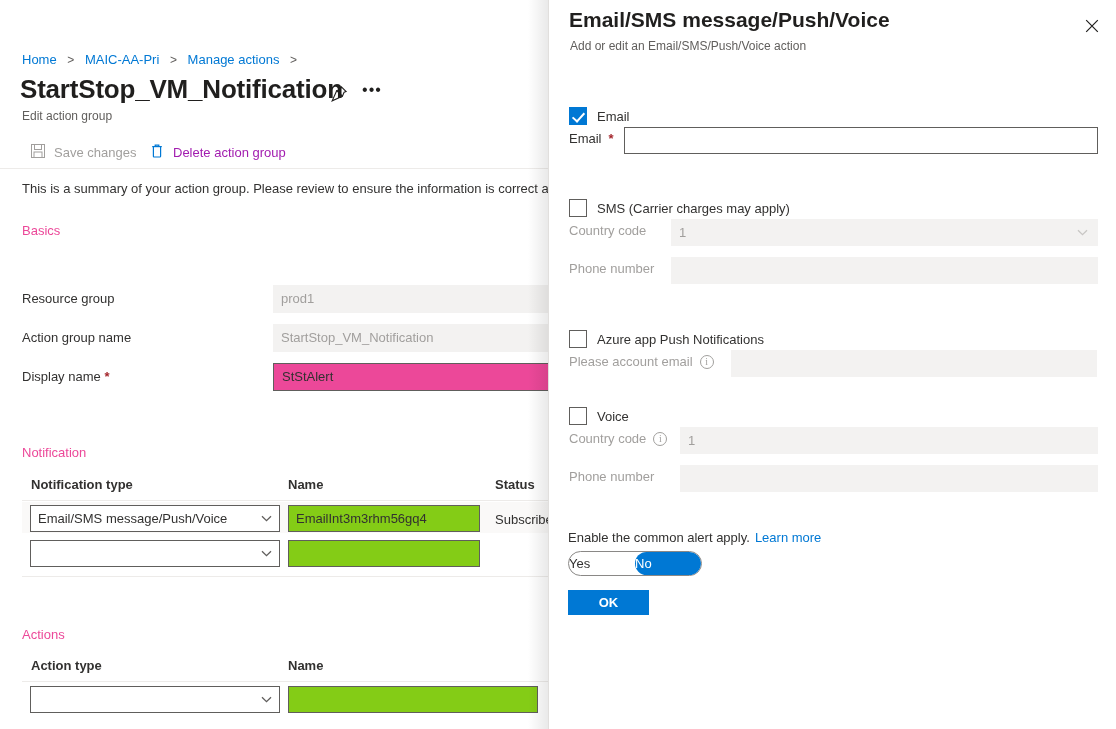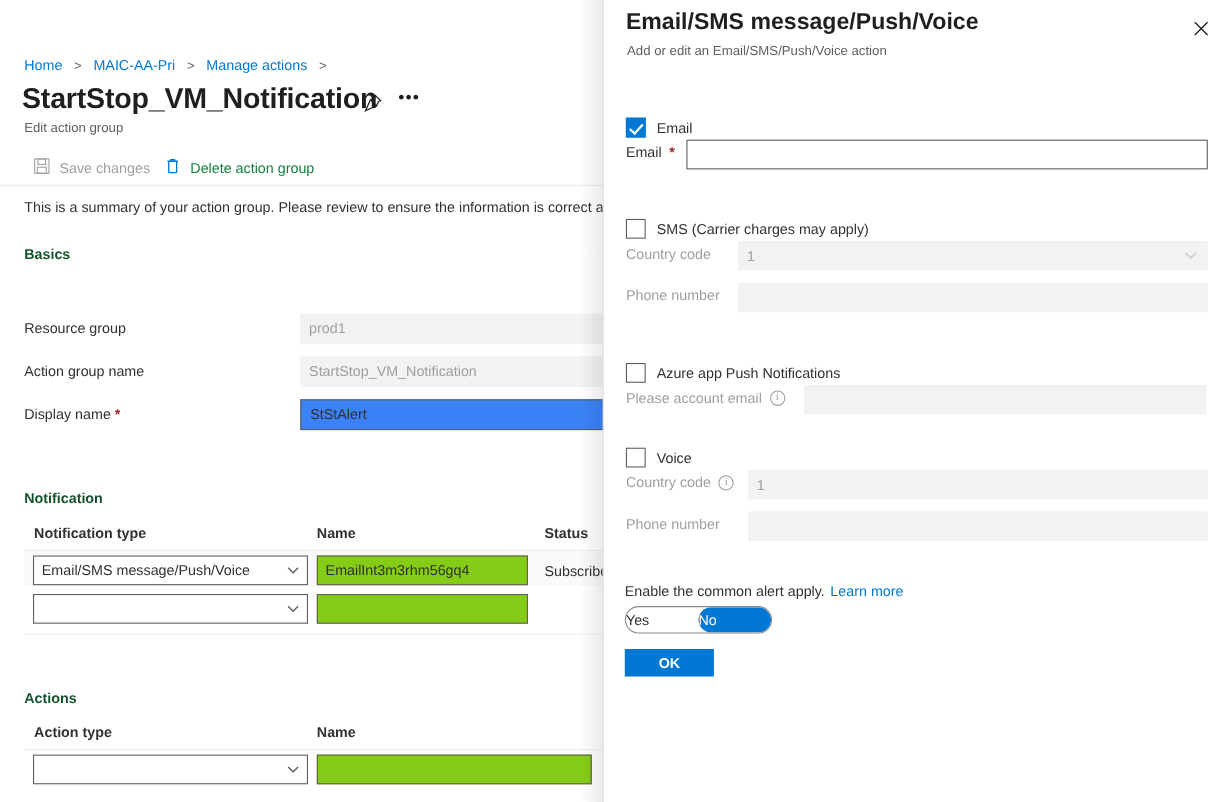--- a/index.html
+++ b/index.html
@@ -60,45 +60,45 @@
   }
   .cmd-btn {
     position: absolute; top: 3px; height: 27px;
     display: flex; align-items: center; gap: 8px;
     padding: 0 6px; font-size: 13px; cursor: pointer;
     white-space: nowrap;
     text-align: center;
   }
   .cmd-btn.disabled { color: #a19f9d; cursor: default; }
   #cmd-save { left: 24px; }
-  #cmd-delete { left: 143px; color: #15803d; }
+  #cmd-delete { left: 143px; color: #a21caf; }
 
   .summary-text {
     position: absolute; left: 22px; top: 139px;
     font-size: 13px; color: #323130; white-space: nowrap;
   }
 
   .section-head {
     position: absolute; left: 22px;
-    font-size: 13px; color: #14532d; font-weight: bold;
+    font-size: 13px; color: #ec4899;
   }
   #sec-basics { top: 181px; }
   #sec-notifications { top: 403px; }
   #sec-actions { top: 585px; }
 
   .form-row { position: absolute; left: 22px; width: 620px; height: 32px; }
   .form-label {
     position: absolute; left: 0; top: 6px;
     font-size: 13px; color: #323130; white-space: nowrap;
   }
   .req { color: #a4262c; font-weight: 600; }
   .field {
     position: absolute; left: 251px; top: 0;
     width: 380px; height: 28px;
-    border: 1px solid #605e5c; background: #3b82f6;
+    border: 1px solid #605e5c; background: #ec4899;
     font-size: 13px; color: #323130;
     padding: 0 8px; line-height: 26px;
   }
   .field.readonly {
     border: none; background: #f3f2f1; color: #a19f9d;
     line-height: 28px;
   }
 
   
   .tbl-head {

